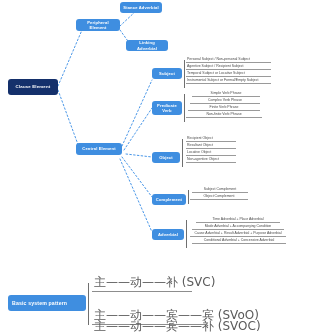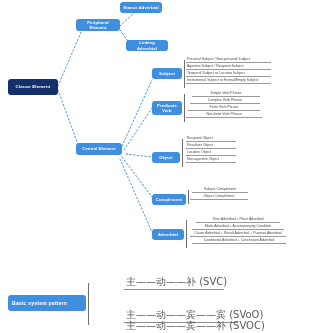--- a/index.html
+++ b/index.html
@@ -42,27 +42,26 @@
     font-size:3.5px;
     white-space:nowrap;
     border-bottom:0.6px solid #9a9a9a;
     padding:0 1px 0.6px 1px;
     line-height:1.1;
     box-sizing:border-box;
   }
   .pattern-row{
     position:absolute;
     color:#5a5a5a;
-    font-size:10px;
+    font-size:12px;
     white-space:nowrap;
     border-bottom:0.8px solid #8d8d8d;
     padding:0 2px 1px 2px;
     line-height:1.15;
     font-family:"DejaVu Sans",sans-serif;
-    margin-left:32px;
   }
   .bracket{
     position:absolute;
     border-left:0.7px solid #6f6f6f;
     box-sizing:border-box;
   }
 </style>
 </head>
 <body>
 

